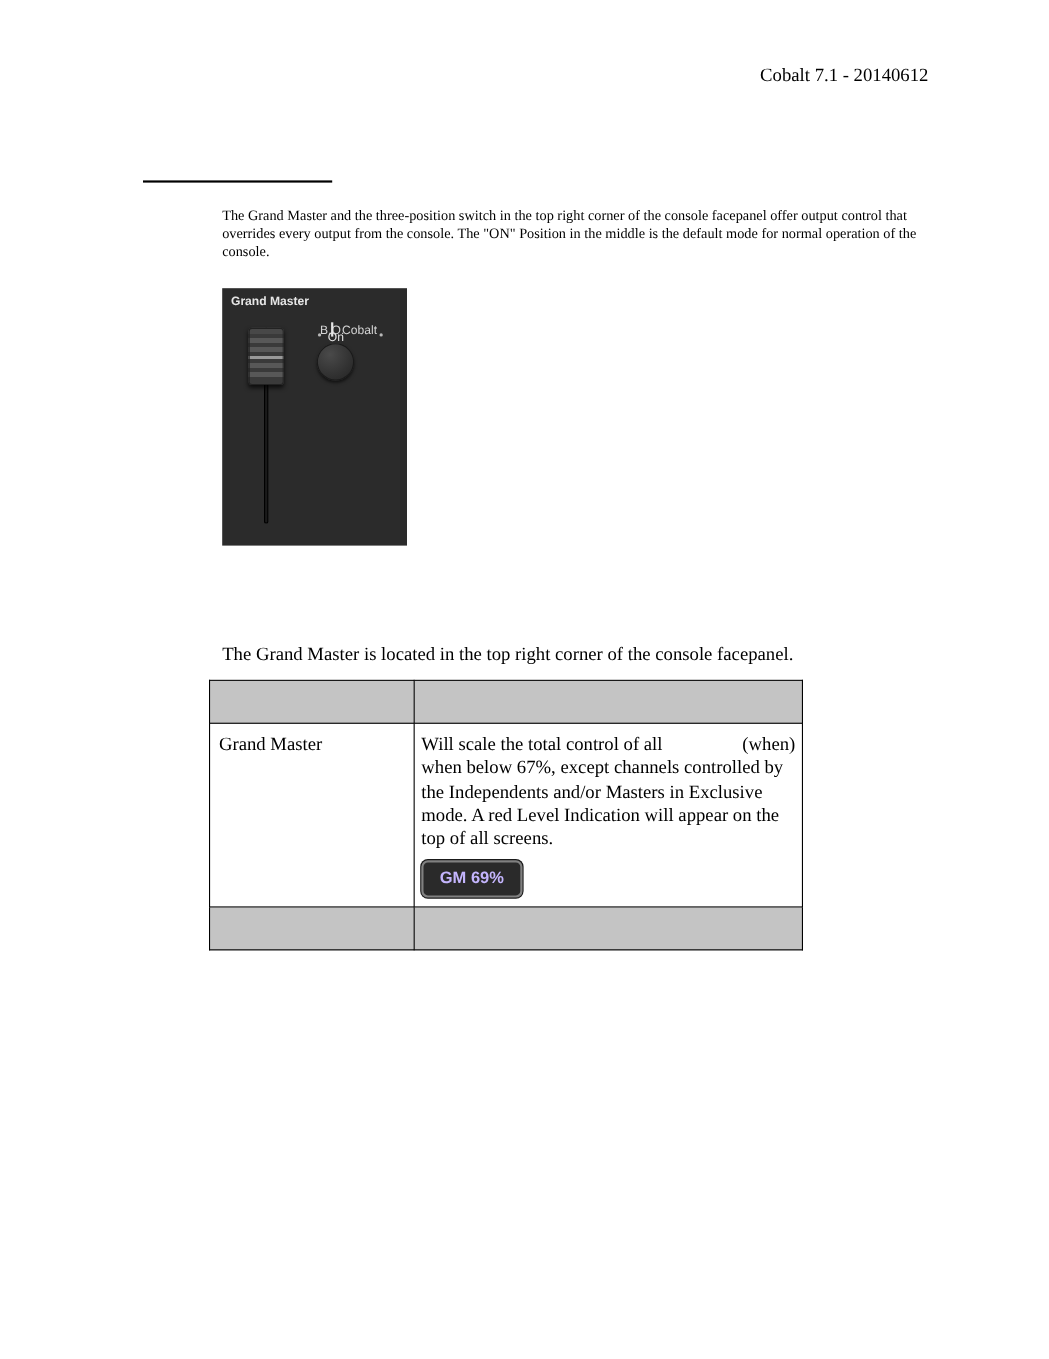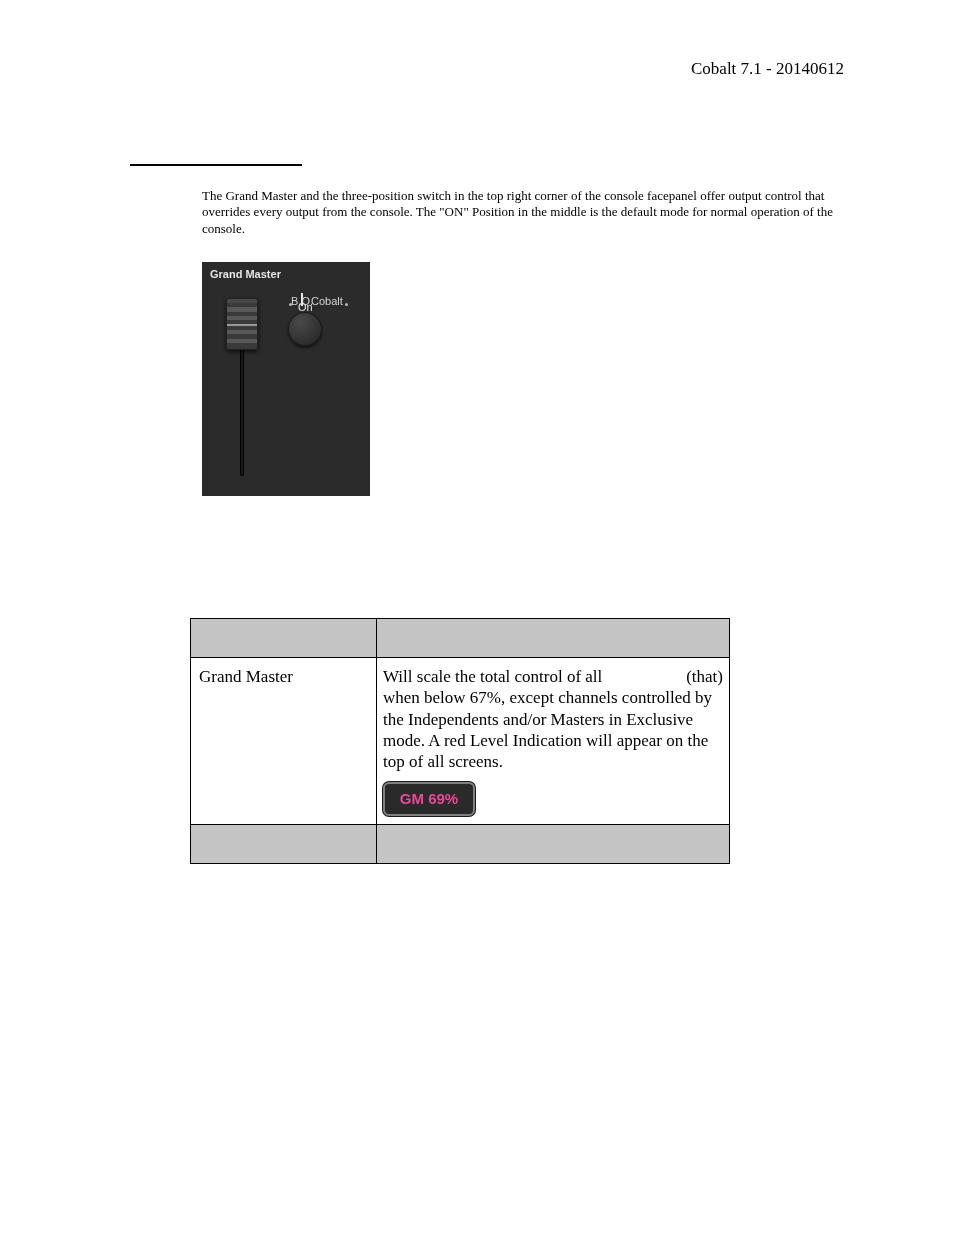--- a/index.html
+++ b/index.html
@@ -186,21 +186,21 @@
   }
   .gm-badge {
     margin-top: 10px;
     display: inline-block;
     width: 88px;
     height: 30px;
     background: #2a2a2a;
     border: 2px solid #808080;
     border-radius: 6px;
     box-shadow: 0 0 0 1px #1a1a1a;
-    color: #ec4899;
+    color: #c4b5fd;
     font-family: Arial, Helvetica, sans-serif;
     font-weight: bold;
     font-size: 15px;
     text-align: center;
     line-height: 30px;
   }
   .page-number {
     position: absolute;
     top: 1104px;
     left: 0;
@@ -226,36 +226,37 @@
     <div class="gm-bo">B.O.</div>
     <div class="gm-bo-dot"></div>
     <div class="gm-sep"></div>
     <div class="gm-freeze">Cobalt</div>
     <div class="gm-freeze-dot"></div>
     <div class="gm-knob"></div>
     <div class="gm-track"></div>
     <div class="gm-cap"></div>
   </div>
 
+  <div class="subsection-text">The Grand Master is located in the top right corner of the console facepanel.</div>
 
   <table class="func-table">
     <tbody>
         <tr class="hdr">
       <td class="col-a"></td>
       <td class="col-b"></td>
     </tr>
     <tr>
       <td class="col-a">
         <div class="cell-pad">Grand Master</div>
       </td>
       <td class="col-b">
         <div class="desc-wrap">
           <div class="desc-line">
             <span>Will scale the total control of all</span>
-            <span>(that)</span>
+            <span>(when)</span>
           </div>
           <div>when below 67%, except channels controlled by the Independents and/or Masters in Exclusive mode. A red Level Indication will appear on the top of all screens.</div>
           <div class="gm-badge">GM 69%</div>
         </div>
       </td>
     </tr>
     <tr class="ft">
       <td class="col-a"></td>
       <td class="col-b"></td>
     </tr>

